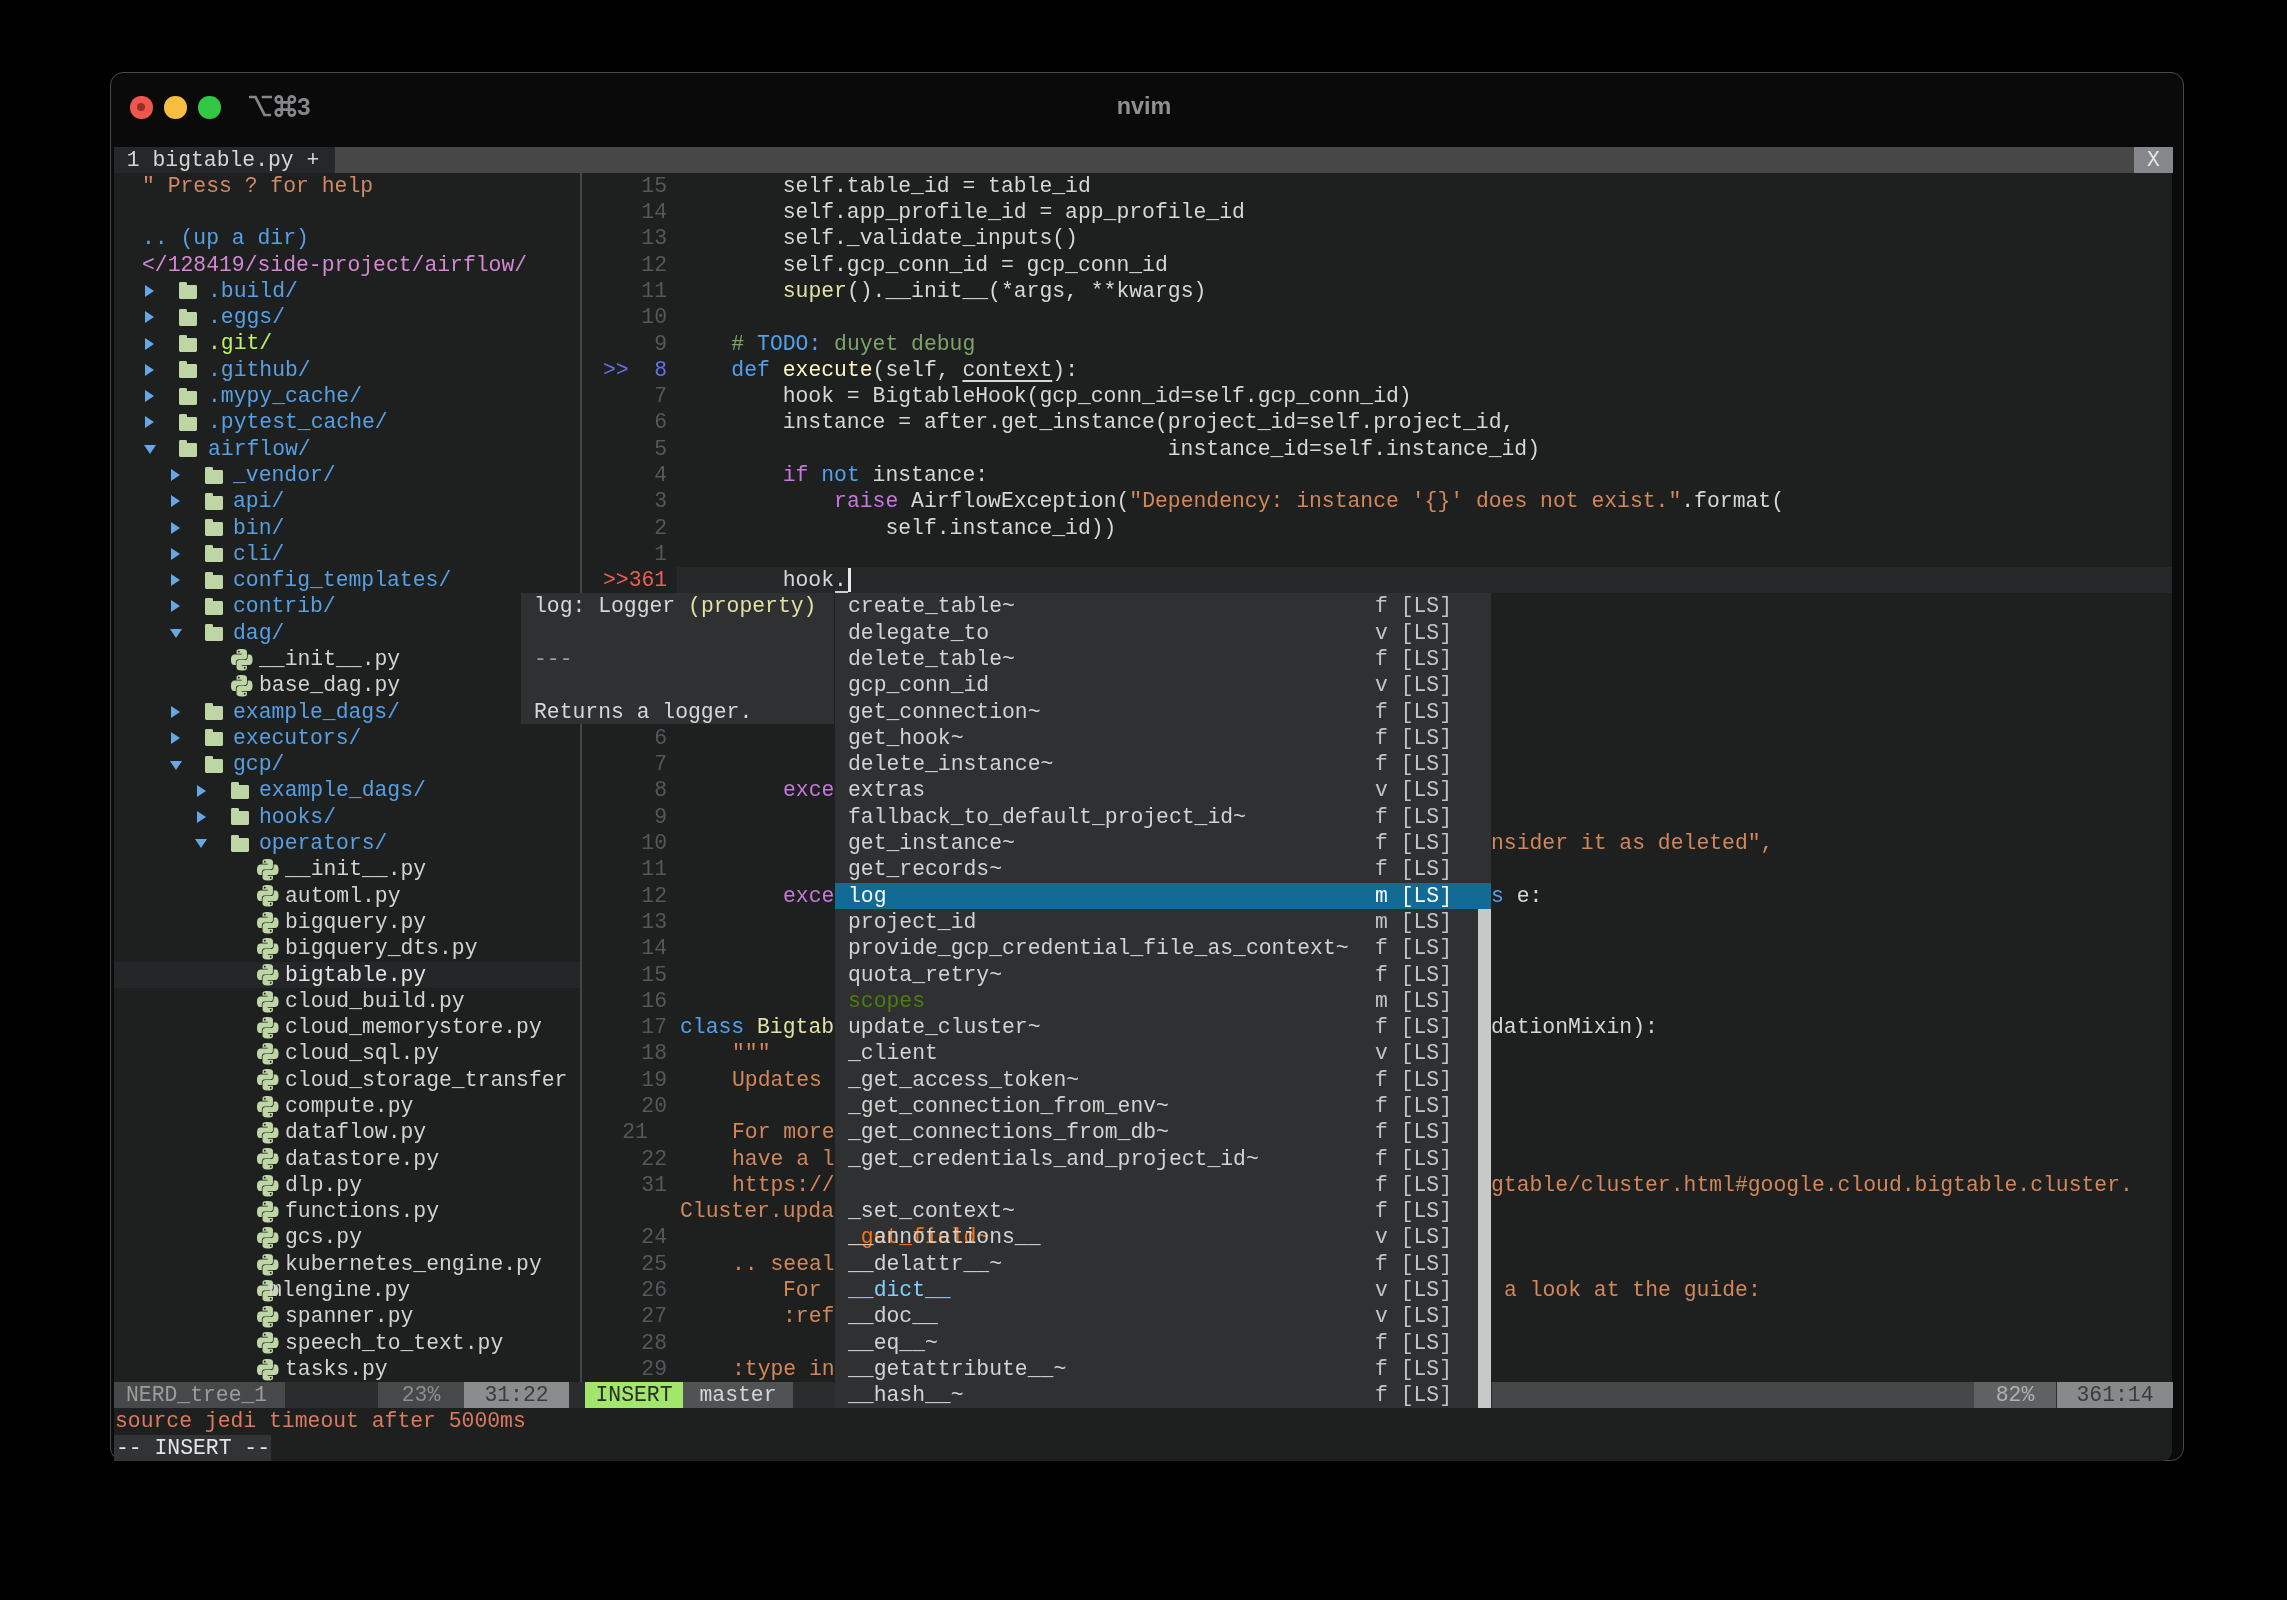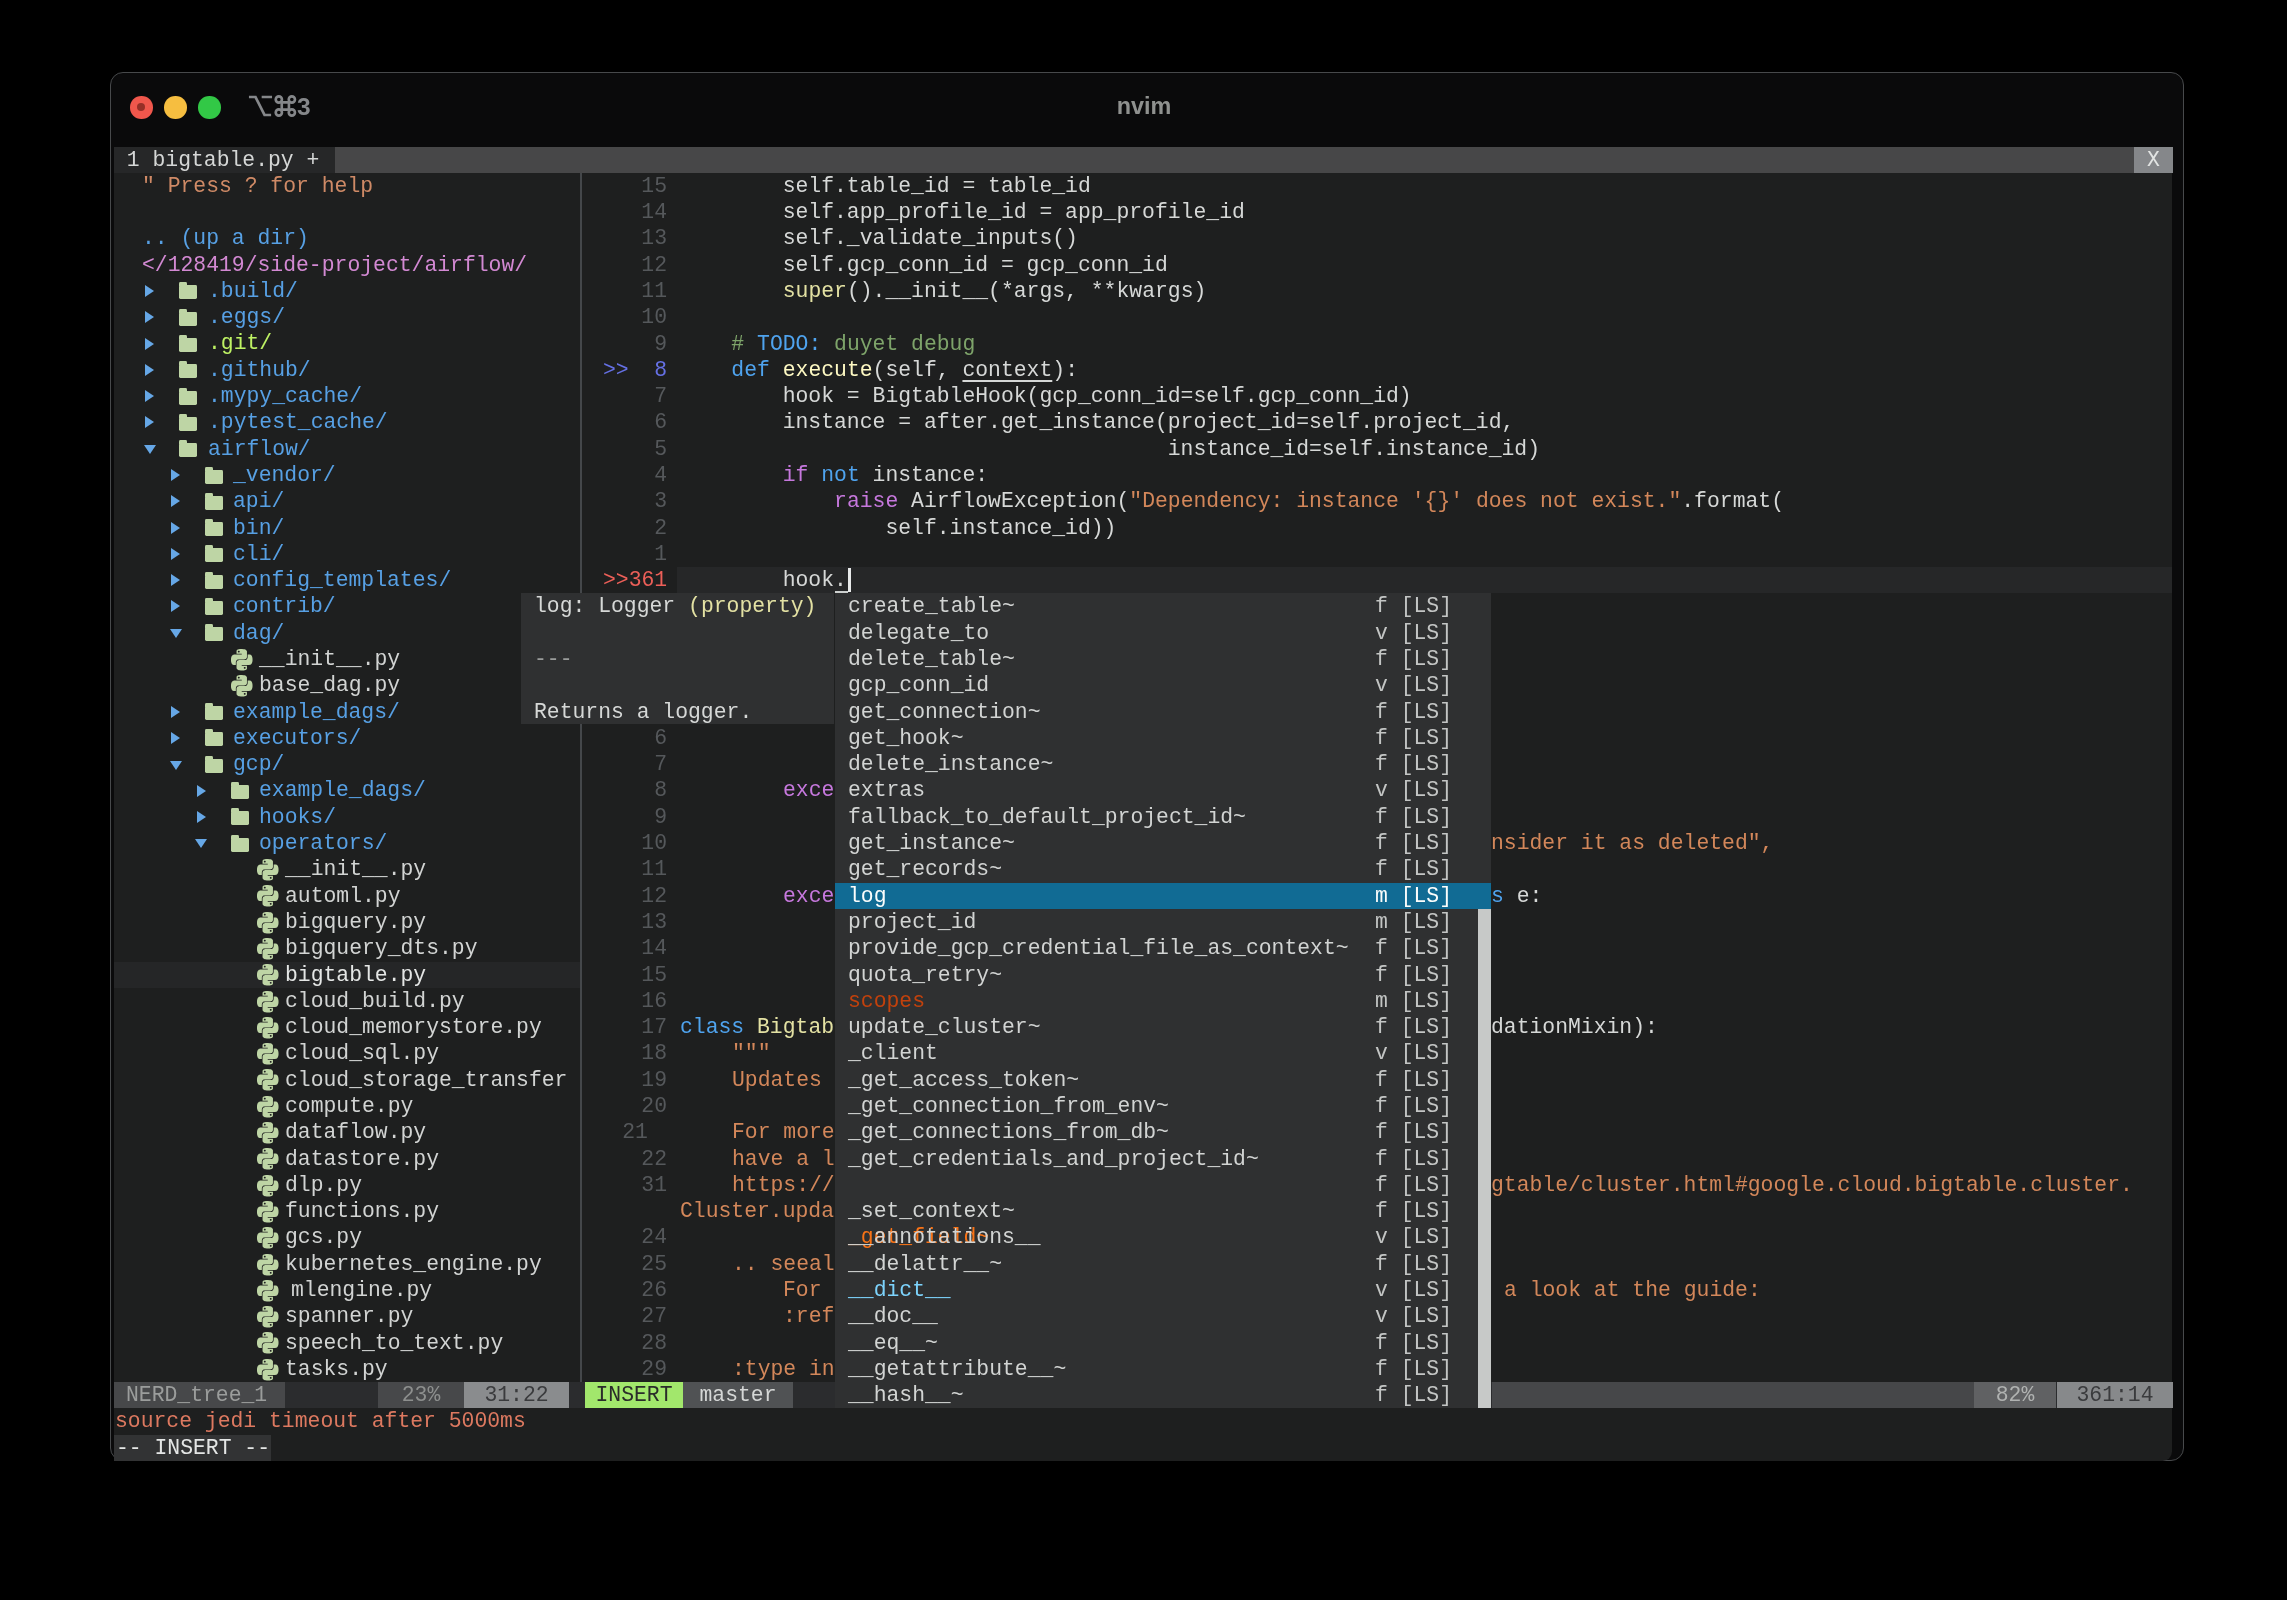--- a/index.html
+++ b/index.html
@@ -167,21 +167,21 @@
     <path fill="#bed5a5" d="M14.25.18l.9.2.73.26.59.3.45.32.34.34.25.34.16.33.1.3.04.26.02.2-.01.13V8.5l-.05.63-.13.55-.21.46-.26.38-.3.31-.33.25-.35.19-.35.14-.33.1-.3.07-.26.04-.21.02H8.77l-.69.05-.59.14-.5.22-.41.27-.33.32-.27.35-.2.36-.15.37-.1.35-.07.32-.04.27-.02.21v3.06H3.17l-.21-.03-.28-.07-.32-.12-.35-.18-.36-.26-.36-.36-.35-.46-.32-.59-.28-.73-.21-.88-.14-1.05-.05-1.23.06-1.22.16-1.04.24-.87.32-.71.36-.57.4-.44.42-.33.42-.24.4-.16.36-.1.32-.05.24-.01h.16l.06.01h8.16v-.83H6.18l-.01-2.75-.02-.37.05-.34.11-.31.17-.28.25-.26.31-.23.38-.2.44-.18.51-.15.58-.12.64-.1.71-.06.77-.04.84-.021.27.05zm-6.3 1.98l-.23.33-.08.41.08.41.23.34.33.22.41.09.41-.09.33-.22.23-.34.08-.41-.08-.41-.23-.33-.33-.22-.41-.09-.41.09zm13.09 3.95l.28.06.32.12.35.18.36.27.36.35.35.47.32.59.28.73.21.88.14 1.04.05 1.23-.06 1.23-.16 1.04-.24.86-.32.71-.36.57-.4.45-.42.33-.42.24-.4.16-.36.09-.32.05-.24.02-.16-.01h-8.22v.82h5.84l.01 2.76.02.36-.05.34-.11.31-.17.29-.25.25-.31.24-.38.2-.44.17-.51.15-.58.13-.64.09-.71.07-.77.04-.84.01-1.27-.04-1.07-.14-.9-.2-.73-.25-.59-.3-.45-.33-.34-.34-.25-.34-.16-.33-.1-.3-.04-.25-.02-.2.01-.13v-5.34l.05-.64.13-.54.21-.46.26-.38.3-.32.33-.24.35-.2.35-.14.33-.1.3-.06.26-.04.21-.02.13-.01h5.84l.69-.05.59-.14.5-.21.41-.28.33-.32.27-.35.2-.36.15-.36.1-.35.07-.32.04-.28.02-.21V6.07h2.09l.14.01zm-6.47 14.25l-.23.33-.08.41.08.41.23.33.33.23.41.08.41-.08.33-.23.23-.33.08-.41-.08-.41-.23-.33-.33-.23-.41-.08-.41.08z"></path>
   </svg>
 <div class="ln" style="left:285px;top:1224px;color:#d2d4d3">gcs.py</div>
 <svg class="py" style="left:257px;top:1254px" width="21.5" height="21.5" viewBox="0 0 24 24">
     <path fill="#bed5a5" d="M14.25.18l.9.2.73.26.59.3.45.32.34.34.25.34.16.33.1.3.04.26.02.2-.01.13V8.5l-.05.63-.13.55-.21.46-.26.38-.3.31-.33.25-.35.19-.35.14-.33.1-.3.07-.26.04-.21.02H8.77l-.69.05-.59.14-.5.22-.41.27-.33.32-.27.35-.2.36-.15.37-.1.35-.07.32-.04.27-.02.21v3.06H3.17l-.21-.03-.28-.07-.32-.12-.35-.18-.36-.26-.36-.36-.35-.46-.32-.59-.28-.73-.21-.88-.14-1.05-.05-1.23.06-1.22.16-1.04.24-.87.32-.71.36-.57.4-.44.42-.33.42-.24.4-.16.36-.1.32-.05.24-.01h.16l.06.01h8.16v-.83H6.18l-.01-2.75-.02-.37.05-.34.11-.31.17-.28.25-.26.31-.23.38-.2.44-.18.51-.15.58-.12.64-.1.71-.06.77-.04.84-.021.27.05zm-6.3 1.98l-.23.33-.08.41.08.41.23.34.33.22.41.09.41-.09.33-.22.23-.34.08-.41-.08-.41-.23-.33-.33-.22-.41-.09-.41.09zm13.09 3.95l.28.06.32.12.35.18.36.27.36.35.35.47.32.59.28.73.21.88.14 1.04.05 1.23-.06 1.23-.16 1.04-.24.86-.32.71-.36.57-.4.45-.42.33-.42.24-.4.16-.36.09-.32.05-.24.02-.16-.01h-8.22v.82h5.84l.01 2.76.02.36-.05.34-.11.31-.17.29-.25.25-.31.24-.38.2-.44.17-.51.15-.58.13-.64.09-.71.07-.77.04-.84.01-1.27-.04-1.07-.14-.9-.2-.73-.25-.59-.3-.45-.33-.34-.34-.25-.34-.16-.33-.1-.3-.04-.25-.02-.2.01-.13v-5.34l.05-.64.13-.54.21-.46.26-.38.3-.32.33-.24.35-.2.35-.14.33-.1.3-.06.26-.04.21-.02.13-.01h5.84l.69-.05.59-.14.5-.21.41-.28.33-.32.27-.35.2-.36.15-.36.1-.35.07-.32.04-.28.02-.21V6.07h2.09l.14.01zm-6.47 14.25l-.23.33-.08.41.08.41.23.33.33.23.41.08.41-.08.33-.23.23-.33.08-.41-.08-.41-.23-.33-.33-.23-.41-.08-.41.08z"></path>
   </svg>
 <div class="ln" style="left:285px;top:1251px;color:#d2d4d3">kubernetes_engine.py</div>
 <svg class="py" style="left:257px;top:1280px" width="21.5" height="21.5" viewBox="0 0 24 24">
     <path fill="#bed5a5" d="M14.25.18l.9.2.73.26.59.3.45.32.34.34.25.34.16.33.1.3.04.26.02.2-.01.13V8.5l-.05.63-.13.55-.21.46-.26.38-.3.31-.33.25-.35.19-.35.14-.33.1-.3.07-.26.04-.21.02H8.77l-.69.05-.59.14-.5.22-.41.27-.33.32-.27.35-.2.36-.15.37-.1.35-.07.32-.04.27-.02.21v3.06H3.17l-.21-.03-.28-.07-.32-.12-.35-.18-.36-.26-.36-.36-.35-.46-.32-.59-.28-.73-.21-.88-.14-1.05-.05-1.23.06-1.22.16-1.04.24-.87.32-.71.36-.57.4-.44.42-.33.42-.24.4-.16.36-.1.32-.05.24-.01h.16l.06.01h8.16v-.83H6.18l-.01-2.75-.02-.37.05-.34.11-.31.17-.28.25-.26.31-.23.38-.2.44-.18.51-.15.58-.12.64-.1.71-.06.77-.04.84-.021.27.05zm-6.3 1.98l-.23.33-.08.41.08.41.23.34.33.22.41.09.41-.09.33-.22.23-.34.08-.41-.08-.41-.23-.33-.33-.22-.41-.09-.41.09zm13.09 3.95l.28.06.32.12.35.18.36.27.36.35.35.47.32.59.28.73.21.88.14 1.04.05 1.23-.06 1.23-.16 1.04-.24.86-.32.71-.36.57-.4.45-.42.33-.42.24-.4.16-.36.09-.32.05-.24.02-.16-.01h-8.22v.82h5.84l.01 2.76.02.36-.05.34-.11.31-.17.29-.25.25-.31.24-.38.2-.44.17-.51.15-.58.13-.64.09-.71.07-.77.04-.84.01-1.27-.04-1.07-.14-.9-.2-.73-.25-.59-.3-.45-.33-.34-.34-.25-.34-.16-.33-.1-.3-.04-.25-.02-.2.01-.13v-5.34l.05-.64.13-.54.21-.46.26-.38.3-.32.33-.24.35-.2.35-.14.33-.1.3-.06.26-.04.21-.02.13-.01h5.84l.69-.05.59-.14.5-.21.41-.28.33-.32.27-.35.2-.36.15-.36.1-.35.07-.32.04-.28.02-.21V6.07h2.09l.14.01zm-6.47 14.25l-.23.33-.08.41.08.41.23.33.33.23.41.08.41-.08.33-.23.23-.33.08-.41-.08-.41-.23-.33-.33-.23-.41-.08-.41.08z"></path>
   </svg>
-<div class="ln" style="left:291px;top:1277px;color:#d2d4d3">mlengine.py</div>
+<div class="ln" style="left:269px;top:1277px;color:#d2d4d3">mlengine.py</div>
 <svg class="py" style="left:257px;top:1306px" width="21.5" height="21.5" viewBox="0 0 24 24">
     <path fill="#bed5a5" d="M14.25.18l.9.2.73.26.59.3.45.32.34.34.25.34.16.33.1.3.04.26.02.2-.01.13V8.5l-.05.63-.13.55-.21.46-.26.38-.3.31-.33.25-.35.19-.35.14-.33.1-.3.07-.26.04-.21.02H8.77l-.69.05-.59.14-.5.22-.41.27-.33.32-.27.35-.2.36-.15.37-.1.35-.07.32-.04.27-.02.21v3.06H3.17l-.21-.03-.28-.07-.32-.12-.35-.18-.36-.26-.36-.36-.35-.46-.32-.59-.28-.73-.21-.88-.14-1.05-.05-1.23.06-1.22.16-1.04.24-.87.32-.71.36-.57.4-.44.42-.33.42-.24.4-.16.36-.1.32-.05.24-.01h.16l.06.01h8.16v-.83H6.18l-.01-2.75-.02-.37.05-.34.11-.31.17-.28.25-.26.31-.23.38-.2.44-.18.51-.15.58-.12.64-.1.71-.06.77-.04.84-.021.27.05zm-6.3 1.98l-.23.33-.08.41.08.41.23.34.33.22.41.09.41-.09.33-.22.23-.34.08-.41-.08-.41-.23-.33-.33-.22-.41-.09-.41.09zm13.09 3.95l.28.06.32.12.35.18.36.27.36.35.35.47.32.59.28.73.21.88.14 1.04.05 1.23-.06 1.23-.16 1.04-.24.86-.32.71-.36.57-.4.45-.42.33-.42.24-.4.16-.36.09-.32.05-.24.02-.16-.01h-8.22v.82h5.84l.01 2.76.02.36-.05.34-.11.31-.17.29-.25.25-.31.24-.38.2-.44.17-.51.15-.58.13-.64.09-.71.07-.77.04-.84.01-1.27-.04-1.07-.14-.9-.2-.73-.25-.59-.3-.45-.33-.34-.34-.25-.34-.16-.33-.1-.3-.04-.25-.02-.2.01-.13v-5.34l.05-.64.13-.54.21-.46.26-.38.3-.32.33-.24.35-.2.35-.14.33-.1.3-.06.26-.04.21-.02.13-.01h5.84l.69-.05.59-.14.5-.21.41-.28.33-.32.27-.35.2-.36.15-.36.1-.35.07-.32.04-.28.02-.21V6.07h2.09l.14.01zm-6.47 14.25l-.23.33-.08.41.08.41.23.33.33.23.41.08.41-.08.33-.23.23-.33.08-.41-.08-.41-.23-.33-.33-.23-.41-.08-.41.08z"></path>
   </svg>
 <div class="ln" style="left:285px;top:1303px;color:#d2d4d3">spanner.py</div>
 <svg class="py" style="left:257px;top:1332px" width="21.5" height="21.5" viewBox="0 0 24 24">
     <path fill="#bed5a5" d="M14.25.18l.9.2.73.26.59.3.45.32.34.34.25.34.16.33.1.3.04.26.02.2-.01.13V8.5l-.05.63-.13.55-.21.46-.26.38-.3.31-.33.25-.35.19-.35.14-.33.1-.3.07-.26.04-.21.02H8.77l-.69.05-.59.14-.5.22-.41.27-.33.32-.27.35-.2.36-.15.37-.1.35-.07.32-.04.27-.02.21v3.06H3.17l-.21-.03-.28-.07-.32-.12-.35-.18-.36-.26-.36-.36-.35-.46-.32-.59-.28-.73-.21-.88-.14-1.05-.05-1.23.06-1.22.16-1.04.24-.87.32-.71.36-.57.4-.44.42-.33.42-.24.4-.16.36-.1.32-.05.24-.01h.16l.06.01h8.16v-.83H6.18l-.01-2.75-.02-.37.05-.34.11-.31.17-.28.25-.26.31-.23.38-.2.44-.18.51-.15.58-.12.64-.1.71-.06.77-.04.84-.021.27.05zm-6.3 1.98l-.23.33-.08.41.08.41.23.34.33.22.41.09.41-.09.33-.22.23-.34.08-.41-.08-.41-.23-.33-.33-.22-.41-.09-.41.09zm13.09 3.95l.28.06.32.12.35.18.36.27.36.35.35.47.32.59.28.73.21.88.14 1.04.05 1.23-.06 1.23-.16 1.04-.24.86-.32.71-.36.57-.4.45-.42.33-.42.24-.4.16-.36.09-.32.05-.24.02-.16-.01h-8.22v.82h5.84l.01 2.76.02.36-.05.34-.11.31-.17.29-.25.25-.31.24-.38.2-.44.17-.51.15-.58.13-.64.09-.71.07-.77.04-.84.01-1.27-.04-1.07-.14-.9-.2-.73-.25-.59-.3-.45-.33-.34-.34-.25-.34-.16-.33-.1-.3-.04-.25-.02-.2.01-.13v-5.34l.05-.64.13-.54.21-.46.26-.38.3-.32.33-.24.35-.2.35-.14.33-.1.3-.06.26-.04.21-.02.13-.01h5.84l.69-.05.59-.14.5-.21.41-.28.33-.32.27-.35.2-.36.15-.36.1-.35.07-.32.04-.28.02-.21V6.07h2.09l.14.01zm-6.47 14.25l-.23.33-.08.41.08.41.23.33.33.23.41.08.41-.08.33-.23.23-.33.08-.41-.08-.41-.23-.33-.33-.23-.41-.08-.41.08z"></path>
   </svg>
 <div class="ln" style="left:285px;top:1330px;color:#d2d4d3">speech_to_text.py</div>
 <svg class="py" style="left:257px;top:1359px" width="21.5" height="21.5" viewBox="0 0 24 24">
     <path fill="#bed5a5" d="M14.25.18l.9.2.73.26.59.3.45.32.34.34.25.34.16.33.1.3.04.26.02.2-.01.13V8.5l-.05.63-.13.55-.21.46-.26.38-.3.31-.33.25-.35.19-.35.14-.33.1-.3.07-.26.04-.21.02H8.77l-.69.05-.59.14-.5.22-.41.27-.33.32-.27.35-.2.36-.15.37-.1.35-.07.32-.04.27-.02.21v3.06H3.17l-.21-.03-.28-.07-.32-.12-.35-.18-.36-.26-.36-.36-.35-.46-.32-.59-.28-.73-.21-.88-.14-1.05-.05-1.23.06-1.22.16-1.04.24-.87.32-.71.36-.57.4-.44.42-.33.42-.24.4-.16.36-.1.32-.05.24-.01h.16l.06.01h8.16v-.83H6.18l-.01-2.75-.02-.37.05-.34.11-.31.17-.28.25-.26.31-.23.38-.2.44-.18.51-.15.58-.12.64-.1.71-.06.77-.04.84-.021.27.05zm-6.3 1.98l-.23.33-.08.41.08.41.23.34.33.22.41.09.41-.09.33-.22.23-.34.08-.41-.08-.41-.23-.33-.33-.22-.41-.09-.41.09zm13.09 3.95l.28.06.32.12.35.18.36.27.36.35.35.47.32.59.28.73.21.88.14 1.04.05 1.23-.06 1.23-.16 1.04-.24.86-.32.71-.36.57-.4.45-.42.33-.42.24-.4.16-.36.09-.32.05-.24.02-.16-.01h-8.22v.82h5.84l.01 2.76.02.36-.05.34-.11.31-.17.29-.25.25-.31.24-.38.2-.44.17-.51.15-.58.13-.64.09-.71.07-.77.04-.84.01-1.27-.04-1.07-.14-.9-.2-.73-.25-.59-.3-.45-.33-.34-.34-.25-.34-.16-.33-.1-.3-.04-.25-.02-.2.01-.13v-5.34l.05-.64.13-.54.21-.46.26-.38.3-.32.33-.24.35-.2.35-.14.33-.1.3-.06.26-.04.21-.02.13-.01h5.84l.69-.05.59-.14.5-.21.41-.28.33-.32.27-.35.2-.36.15-.36.1-.35.07-.32.04-.28.02-.21V6.07h2.09l.14.01zm-6.47 14.25l-.23.33-.08.41.08.41.23.33.33.23.41.08.41-.08.33-.23.23-.33.08-.41-.08-.41-.23-.33-.33-.23-.41-.08-.41.08z"></path>
@@ -317,21 +317,21 @@
 <div class="ln" style="left:1375px;top:856px;color:#c3c5c4">f [LS]</div>
 <div class="abs" style="left:835px;top:883px;width:656px;height:26px;background:#116b94"></div>
 <div class="ln" style="left:848px;top:883px;color:#fbfdfc">log</div>
 <div class="ln" style="left:1375px;top:883px;color:#fbfdfc">m [LS]</div>
 <div class="ln" style="left:848px;top:909px;color:#d2d4d3">project_id</div>
 <div class="ln" style="left:1375px;top:909px;color:#c3c5c4">m [LS]</div>
 <div class="ln" style="left:848px;top:935px;color:#d2d4d3">provide_gcp_credential_file_as_context~</div>
 <div class="ln" style="left:1375px;top:935px;color:#c3c5c4">f [LS]</div>
 <div class="ln" style="left:848px;top:962px;color:#d2d4d3">quota_retry~</div>
 <div class="ln" style="left:1375px;top:962px;color:#c3c5c4">f [LS]</div>
-<div class="ln" style="left:848px;top:988px;color:#c2410c">scopes</div>
+<div class="ln" style="left:848px;top:988px;color:#4d7c0f">scopes</div>
 <div class="ln" style="left:1375px;top:988px;color:#c3c5c4">m [LS]</div>
 <div class="ln" style="left:848px;top:1014px;color:#d2d4d3">update_cluster~</div>
 <div class="ln" style="left:1375px;top:1014px;color:#c3c5c4">f [LS]</div>
 <div class="ln" style="left:848px;top:1040px;color:#d2d4d3">_client</div>
 <div class="ln" style="left:1375px;top:1040px;color:#c3c5c4">v [LS]</div>
 <div class="ln" style="left:848px;top:1067px;color:#d2d4d3">_get_access_token~</div>
 <div class="ln" style="left:1375px;top:1067px;color:#c3c5c4">f [LS]</div>
 <div class="ln" style="left:848px;top:1093px;color:#d2d4d3">_get_connection_from_env~</div>
 <div class="ln" style="left:1375px;top:1093px;color:#c3c5c4">f [LS]</div>
 <div class="ln" style="left:848px;top:1119px;color:#d2d4d3">_get_connections_from_db~</div>

